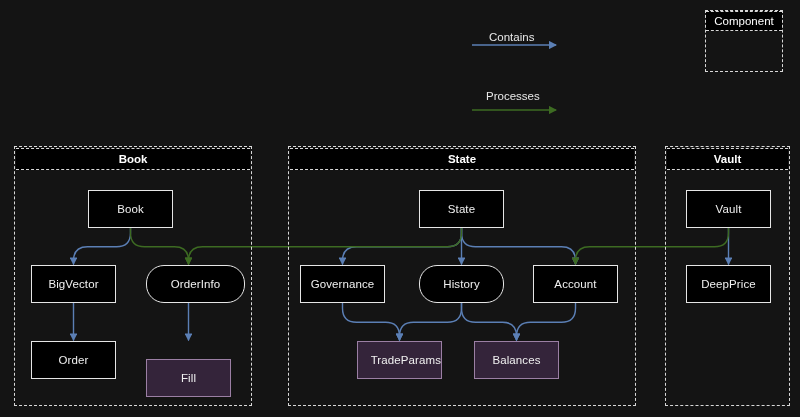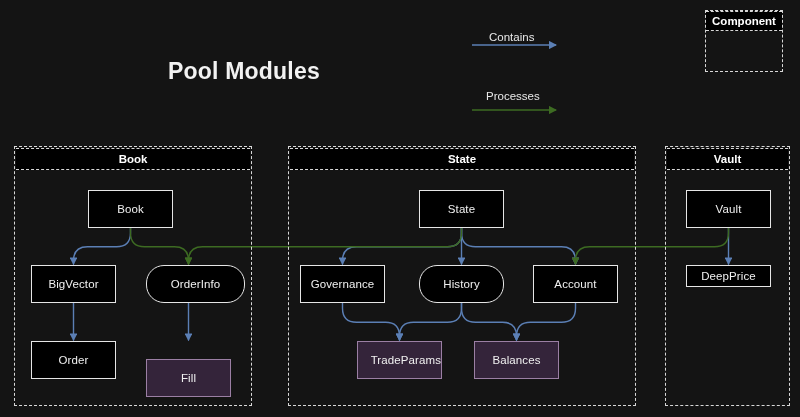--- a/index.html
+++ b/index.html
@@ -79,21 +79,21 @@
     box-sizing:border-box;
     border:1.6px dashed #d8d8d8;
   }
   .legend-component-header{
     position:absolute;
     box-sizing:border-box;
     background:#000000;
     border-top:1.6px dashed #d8d8d8;
     border-bottom:1.6px dashed #d8d8d8;
     display:flex;align-items:center;justify-content:center;
-    color:#ffffff;font-size:11.5px;font-weight:bold;white-space:nowrap;
+    color:#ffffff;font-size:11.5px;font-weight:normal;white-space:nowrap;
   }
 
   svg.edges{position:absolute;left:0;top:0;width:800px;height:417px;pointer-events:none;}
 </style>
 </head>
 <body>
 
 <div id="stage">
 
   <svg class="edges" viewBox="0 0 800 417" xmlns="http://www.w3.org/2000/svg">
@@ -116,21 +116,20 @@
         <path d="M 461.5 228 L 461.5 232.72 Q 461.5 246.72 447.5 246.72 L 202.5 246.72 Q 188.5 246.72 188.5 260.72 L 188.5 264" stroke="#3d6b22" stroke-width="1.4" fill="none" stroke-linecap="round" marker-end="url(#arrow-green)"></path>
         <path d="M 342.5 303 L 342.5 308.24 Q 342.5 322.24 356.5 322.24 L 385.5 322.24 Q 399.5 322.24 399.5 336.24 L 399.5 340" stroke="#5b7fb5" stroke-width="1.4" fill="none" stroke-linecap="round" marker-end="url(#arrow-blue)"></path>
         <path d="M 461.5 303 L 461.5 308.24 Q 461.5 322.24 447.5 322.24 L 413.5 322.24 Q 399.5 322.24 399.5 336.24 L 399.5 340" stroke="#5b7fb5" stroke-width="1.4" fill="none" stroke-linecap="round" marker-end="url(#arrow-blue)"></path>
         <path d="M 461.5 303 L 461.5 308.24 Q 461.5 322.24 475.5 322.24 L 502.5 322.24 Q 516.5 322.24 516.5 336.24 L 516.5 340" stroke="#5b7fb5" stroke-width="1.4" fill="none" stroke-linecap="round" marker-end="url(#arrow-blue)"></path>
         <path d="M 575.5 303 L 575.5 308.24 Q 575.5 322.24 561.5 322.24 L 530.5 322.24 Q 516.5 322.24 516.5 336.24 L 516.5 340" stroke="#5b7fb5" stroke-width="1.4" fill="none" stroke-linecap="round" marker-end="url(#arrow-blue)"></path>
         <path d="M 728.5 228 L 728.5 264" stroke="#5b7fb5" stroke-width="1.4" fill="none" stroke-linecap="round" marker-end="url(#arrow-blue)"></path>
         <path d="M 728.5 228 L 728.5 232.72 Q 728.5 246.72 714.5 246.72 L 589.5 246.72 Q 575.5 246.72 575.5 260.72 L 575.5 264" stroke="#3d6b22" stroke-width="1.4" fill="none" stroke-linecap="round" marker-end="url(#arrow-green)"></path>
       </g>
   </svg>
 
-  <div class="title" style="left: 168px; top: 58px;">Pool Modules</div>
 
   <div class="legend-label" style="left: 489px; top: 31px;">Contains</div>
   <div class="legend-label" style="left: 486px; top: 90px;">Processes</div>
 
   <svg class="edges" viewBox="0 0 800 417" xmlns="http://www.w3.org/2000/svg">
     <g id="legend-arrows">
         <path d="M 472 45 L 556 45" stroke="#5b7fb5" stroke-width="1.5" fill="none" marker-end="url(#arrow-blue)"></path>
         <path d="M 472 110 L 556 110" stroke="#3d6b22" stroke-width="1.5" fill="none" marker-end="url(#arrow-green)"></path>
       </g>
   </svg>
@@ -184,18 +183,18 @@
       </div>
       <div class="node primitive" style="left: 357px; top: 341px; width: 85px; height: 38px; justify-content: flex-end;">
         <span>TradeParams</span>
       </div>
       <div class="node primitive" style="left: 474px; top: 341px; width: 85px; height: 38px; text-align: center;">
         <span>Balances</span>
       </div>
       <div class="node module" style="left: 686px; top: 190px; width: 85px; height: 38px;">
         <span>Vault</span>
       </div>
-      <div class="node module" style="left: 686px; top: 265px; width: 85px; height: 22px; text-align: right;">
+      <div class="node module" style="left: 686px; top: 265px; width: 85px; height: 38px; text-align: right;">
         <span>DeepPrice</span>
       </div>
     </div>
 
 </div>
 
 </body></html>

